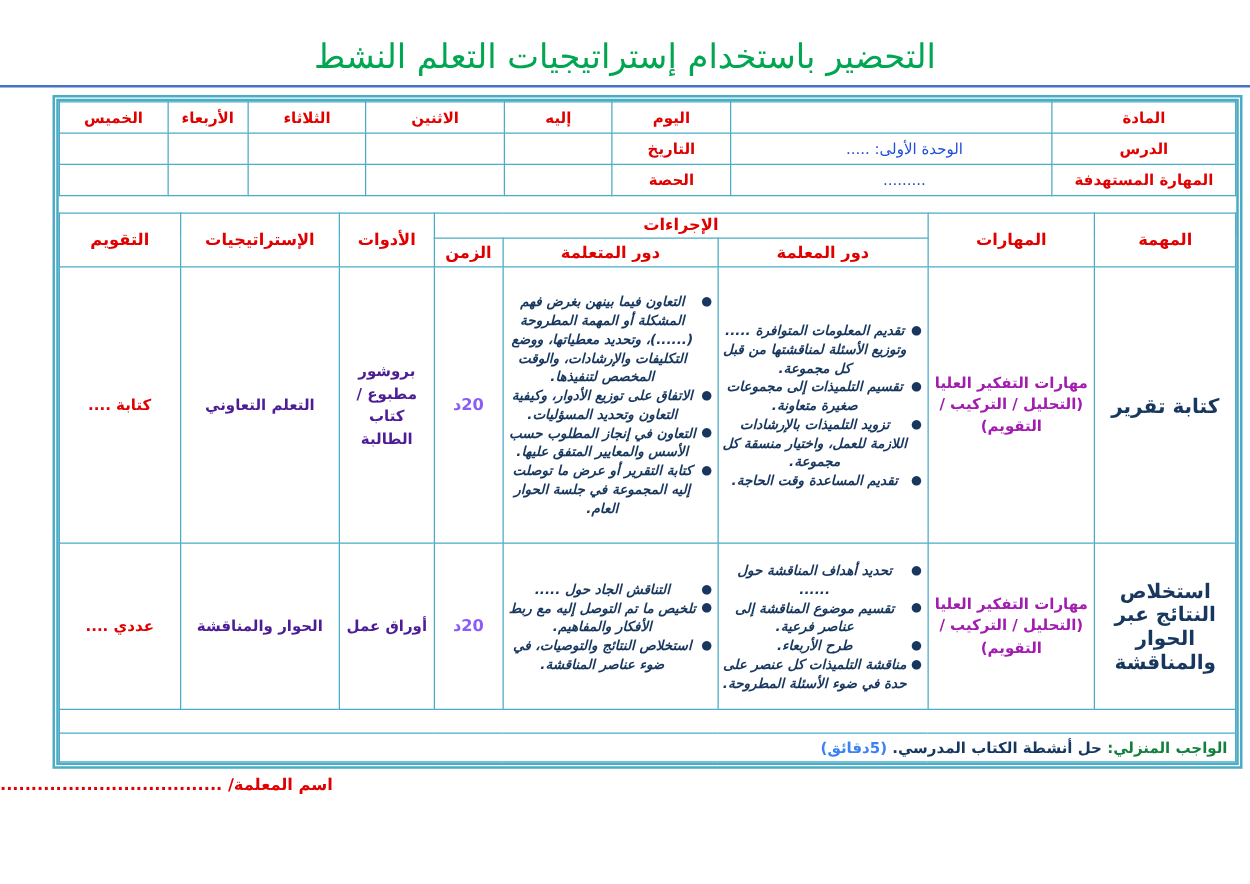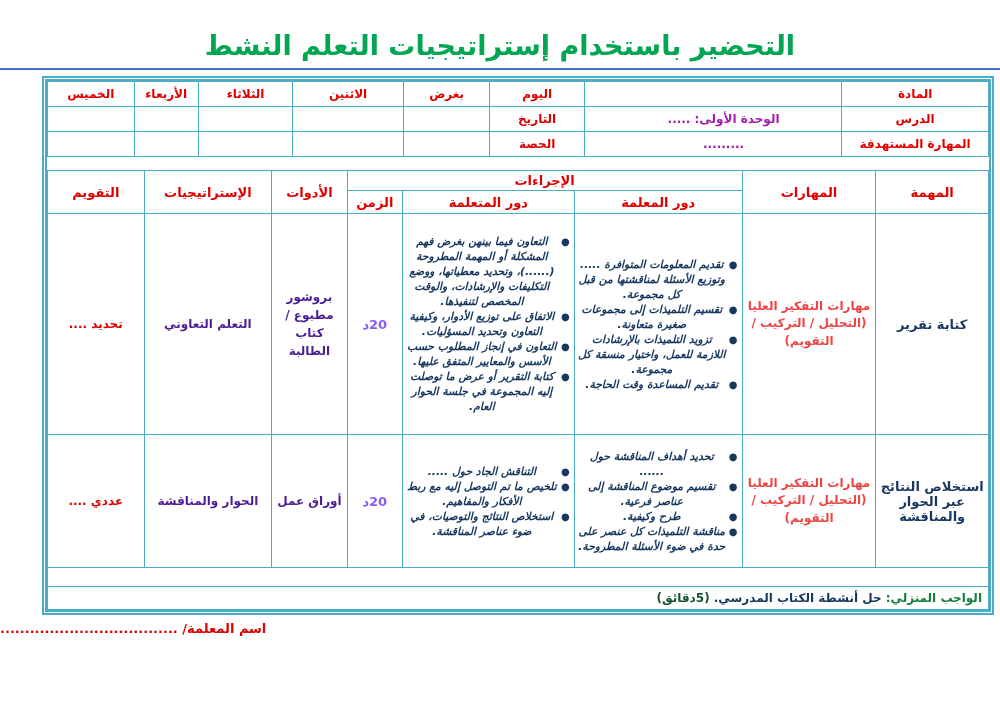--- a/index.html
+++ b/index.html
@@ -3,56 +3,56 @@
 <meta charset="utf-8">
 <style>
   html,body{margin:0;padding:0;background:#ffffff;}
   body{
     width:1000px;height:707px;position:relative;overflow:hidden;
     font-family:"DejaVu Sans",sans-serif;direction:rtl;font-weight:bold;
   }
   
   .title{
     margin-top:30px;text-align:center;color:#00A651;
-    font-size:27px;font-weight:bold;letter-spacing:0px;
+    font-size:27px;font-weight:normal;letter-spacing:0px;
   }
   .blue-rule{height:2px;background:#4472C4;margin-top:7px;width:1000px;}
   
   .outer{
     margin:6px 6px 0 42px;
     border:5px double #4BACC6;
     background:#ffffff;
   }
   table{border-collapse:collapse;width:100%;table-layout:fixed;}
   td,th{border:1px solid #4BACC6;padding:1px 3px;vertical-align:middle;text-align:center;}
   
   .info td{height:22px;font-size:12px;}
   .lbl-red{color:#E00000;font-weight:bold;margin-left:44px;}
-  .val-blue{color:#a21caf;font-weight:bold;padding-left:24px;}
+  .val-blue{color:#1d4ed8;font-weight:normal;padding-left:24px;}
   
   .main{margin-top:13px;}
   .main th{color:#E00000;font-size:13px;font-weight:bold;}
   .hdr-r1 th{height:17px;}
   .hdr-r2 th{height:20px;}
   .row1 > td{height:214px;}
   .row2 > td{height:126px;}
-  .cell-task{color:#17375E;font-size:13px;}
-  .cell-skills{color:#ef4444;font-size:12px;line-height:1.45;}
+  .cell-task{color:#17375E;font-size:16px;}
+  .cell-skills{color:#a21caf;font-size:12px;line-height:1.45;}
   .cell-time{color:#8b5cf6;font-size:13px;}
   .cell-green{color:#4c1d95;font-size:12px;line-height:1.5;}
   .cell-eval{color:#E00000;font-size:12px;}
   .cell-bullets{padding:3px 2px;}
   .bi{display:flex;align-items:flex-start;}
   .bdot{flex:0 0 13px;color:#17375E;font-size:10px;line-height:15px;text-align:center;}
   .bt{flex:1;color:#17375E;font-size:10.8px;line-height:15px;text-align:center;font-style:italic;}
   .spacer-row td{height:16px;}
   .hw-row td{height:20px;text-align:right;padding-right:6px;font-size:12px;}
   .hw-label{color:#15803d;}
   .hw-text{color:#17375E;margin-top:40px;}
-  .hw-dur{color:#14532d;text-align:right;}
+  .hw-dur{color:#3b82f6;text-align:right;}
   
   .footer{
     margin-top:6px;text-align:left;
     color:#E00000;font-size:13px;font-weight:bold;
   }
 </style>
 </head>
 <body>
 
 <div class="title">التحضير باستخدام إستراتيجيات التعلم النشط</div>
@@ -69,21 +69,21 @@
         <col style="width:110px">
         <col style="width:94px">
       <col style="width:64px">
         <col style="width:86px">
     </colgroup>
     <tbody>
         <tr>
       <td class="lbl-red">المادة</td>
       <td></td>
       <td class="lbl-red">اليوم</td>
-      <td class="lbl-red">بغرض</td>
+      <td class="lbl-red">إليه</td>
       <td class="lbl-red">الاثنين</td>
       <td class="lbl-red">الثلاثاء</td>
       <td class="lbl-red">الأربعاء</td>
       <td class="lbl-red">الخميس</td>
     </tr>
     <tr>
       <td class="lbl-red">الدرس</td>
       <td class="val-blue">الوحدة الأولى: .....</td>
       <td class="lbl-red">التاريخ</td>
       <td></td>
@@ -166,38 +166,38 @@
               <span class="bt">التعاون في إنجاز المطلوب حسب الأسس والمعايير المتفق عليها.</span>
             </div>
         <div class="bi">
               <span class="bdot">●</span>
               <span class="bt">كتابة التقرير أو عرض ما توصلت إليه المجموعة في جلسة الحوار العام.</span>
             </div>
       </td>
       <td class="cell-time">20د</td>
       <td class="cell-green">بروشور مطبوع / كتاب الطالبة</td>
       <td class="cell-green">التعلم التعاوني</td>
-      <td class="cell-eval">تحديد ....</td>
+      <td class="cell-eval">كتابة ....</td>
     </tr>
 
     <tr class="row2">
       <td class="cell-task">استخلاص النتائج عبر الحوار والمناقشة</td>
       <td class="cell-skills">مهارات التفكير العليا (التحليل / التركيب / التقويم)</td>
       <td class="cell-bullets">
         <div class="bi">
               <span class="bdot">●</span>
               <span class="bt">تحديد أهداف المناقشة حول ......</span>
             </div>
         <div class="bi">
               <span class="bdot">●</span>
               <span class="bt">تقسيم موضوع المناقشة إلى عناصر فرعية.</span>
             </div>
         <div class="bi">
               <span class="bdot">●</span>
-              <span class="bt">طرح وكيفية.</span>
+              <span class="bt">طرح الأربعاء.</span>
             </div>
         <div class="bi">
               <span class="bdot">●</span>
               <span class="bt">مناقشة التلميذات كل عنصر على حدة في ضوء الأسئلة المطروحة.</span>
             </div>
       </td>
       <td class="cell-bullets">
         <div class="bi">
               <span class="bdot">●</span>
               <span class="bt">التناقش الجاد حول .....</span>

